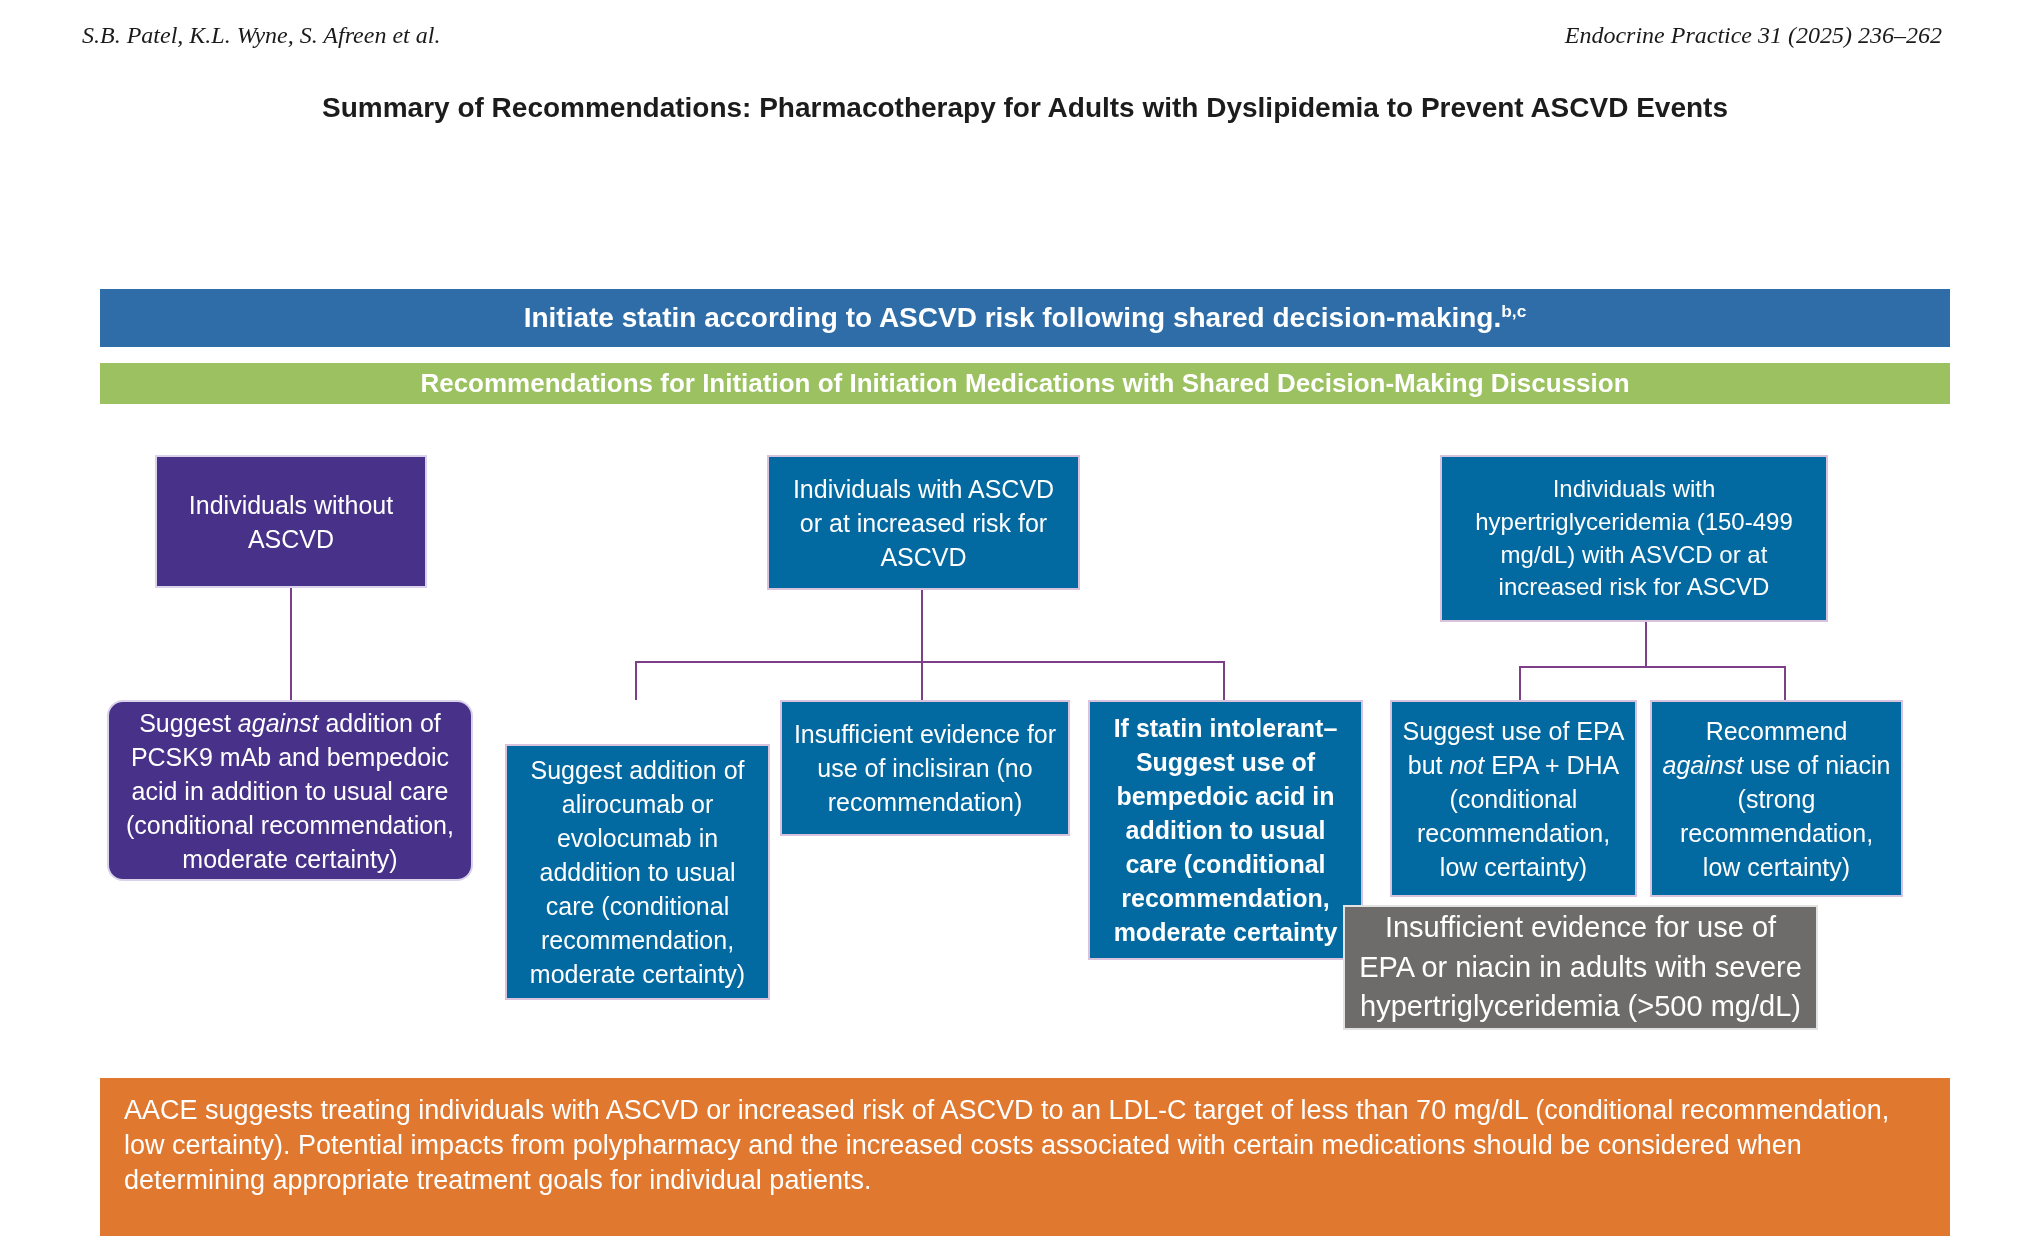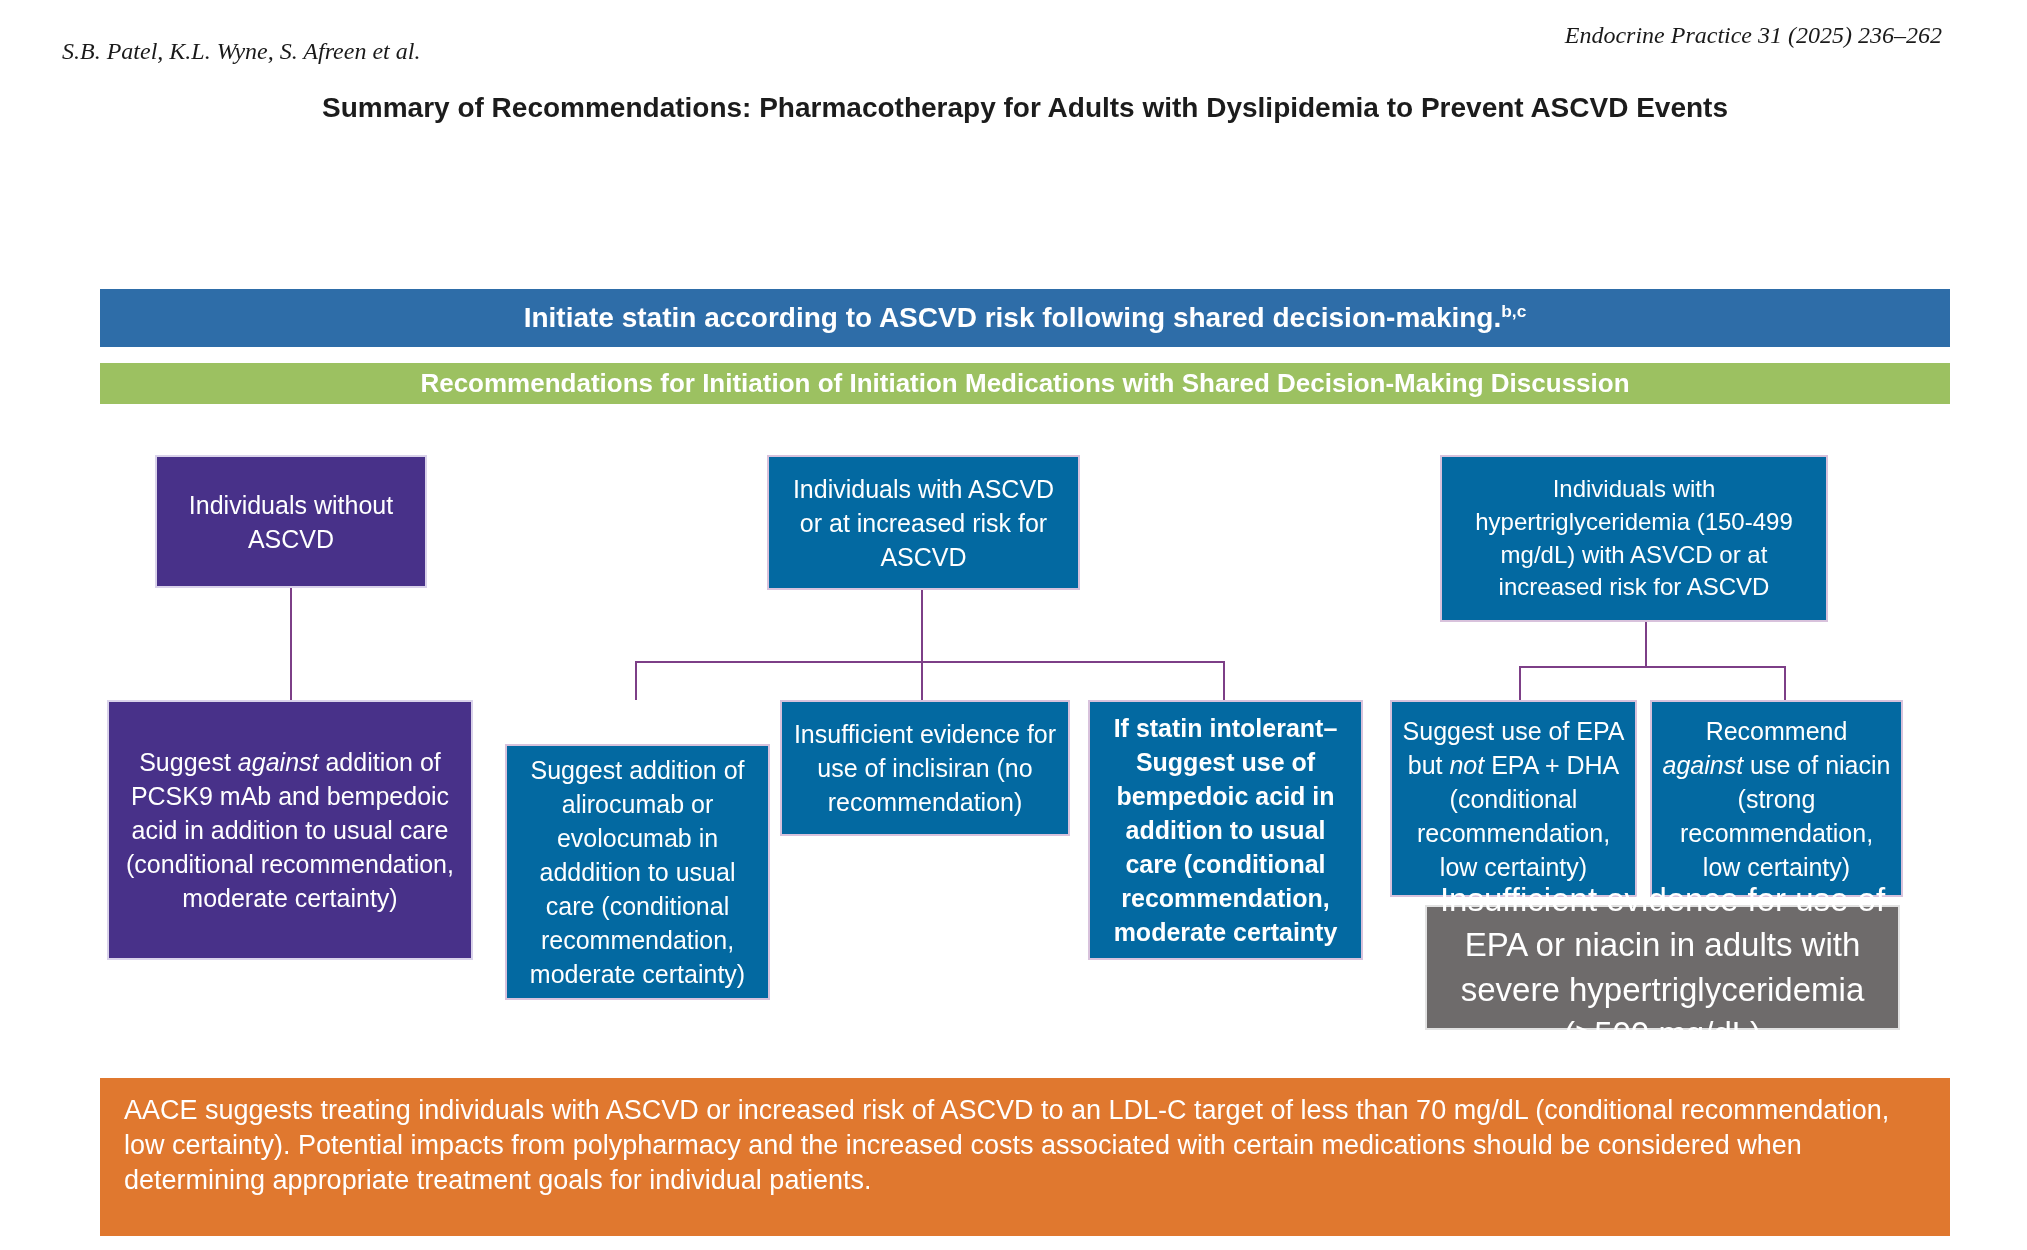--- a/index.html
+++ b/index.html
@@ -8,21 +8,21 @@
     width:2027px;height:1250px;
     background:#ffffff;
     font-family:"Liberation Sans", sans-serif;
     overflow:hidden;
   }
   .running-head{
     position:absolute;top:22px;
     font-family:"Liberation Serif", serif;
     font-style:italic;font-size:24px;color:#1a1a1a;
   }
-  #author-line{left:62px;margin-top:16px;}
+  #author-line{left:82px;}
   #journal-line{right:85px;}
   #fig-title{
     position:absolute;left:100px;top:92px;width:1850px;
     text-align:center;font-size:28px;font-weight:bold;color:#1c1c1c;
   }
   .banner{
     position:absolute;left:100px;width:1850px;
     display:flex;flex-direction:column;align-items:center;justify-content:center;
     color:#ffffff;text-align:center;
   }
@@ -41,27 +41,27 @@
     line-height:1.36;padding:6px 10px;
   }
   .indigo{background:#483189;border:2px solid #d9d2ea;}
   .magenta{background:#0369a1;border:2px solid #d8c2dc;}
   .gray{background:#6e6b6b;border:2px solid #e2e2e2;}
   .hdr{font-size:25px;}
   .leaf{font-size:25px;}
   #group-header-no-ascvd{left:155px;top:455px;width:272px;height:133px;}
   #group-header-ascvd{left:767px;top:455px;width:313px;height:135px;}
   #group-header-htg{left:1440px;top:455px;width:388px;height:167px;font-size:24px;}
-  #box-pcsk9{left:107px;top:700px;width:366px;height:260px;}
+  #box-pcsk9{left:107px;top:700px;width:366px;height:181px;border-radius:16px;}
   #box-alirocumab{left:505px;top:700px;width:265px;height:256px;margin-top:44px;}
   #box-inclisiran{left:780px;top:700px;width:290px;height:136px;}
   #box-bempedoic{left:1088px;top:700px;width:275px;height:260px;font-weight:bold;}
   #box-epa{left:1390px;top:700px;width:247px;height:197px;}
   #box-niacin{left:1650px;top:700px;width:253px;height:197px;}
-  #box-severe-htg{left:1425px;top:905px;width:475px;height:125px;font-size:33px;}
+  #box-severe-htg{left:1343px;top:905px;width:475px;height:125px;font-size:29px;}
   .conn{position:absolute;background:#7d3f87;}
   .v{width:2px;}
   .h{height:2px;}
   #conn-left-stem{left:290px;top:588px;height:112px;}
   #conn-mid-stem{left:921px;top:590px;height:110px;}
   #conn-mid-bar{left:635px;top:661px;width:590px;}
   #conn-mid-drop-l{left:635px;top:661px;height:39px;}
   #conn-mid-drop-r{left:1223px;top:661px;height:39px;}
   #conn-right-stem{left:1645px;top:622px;height:46px;}
   #conn-right-bar{left:1519px;top:666px;width:267px;}

